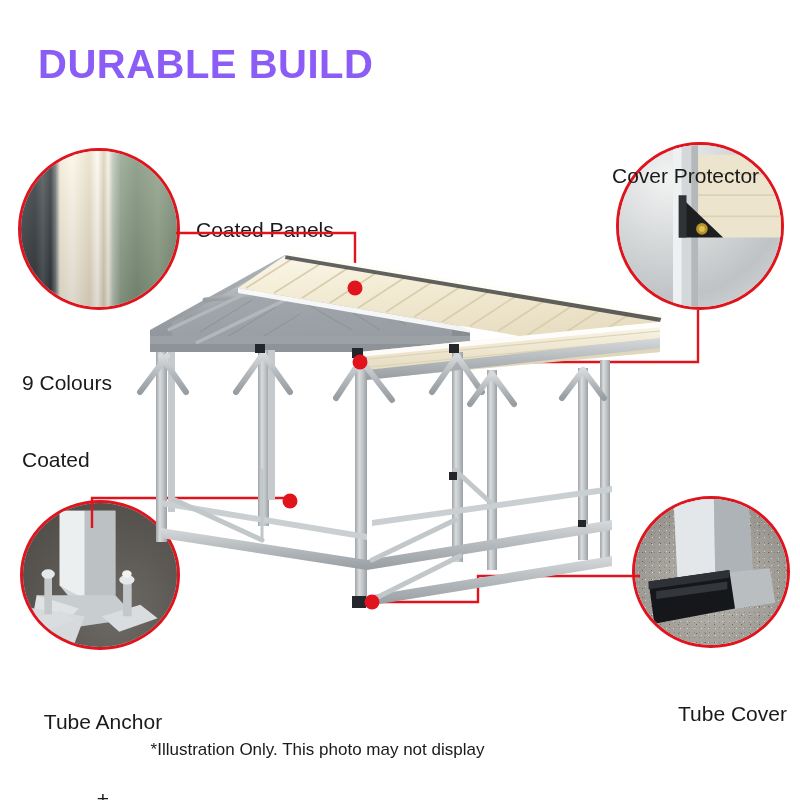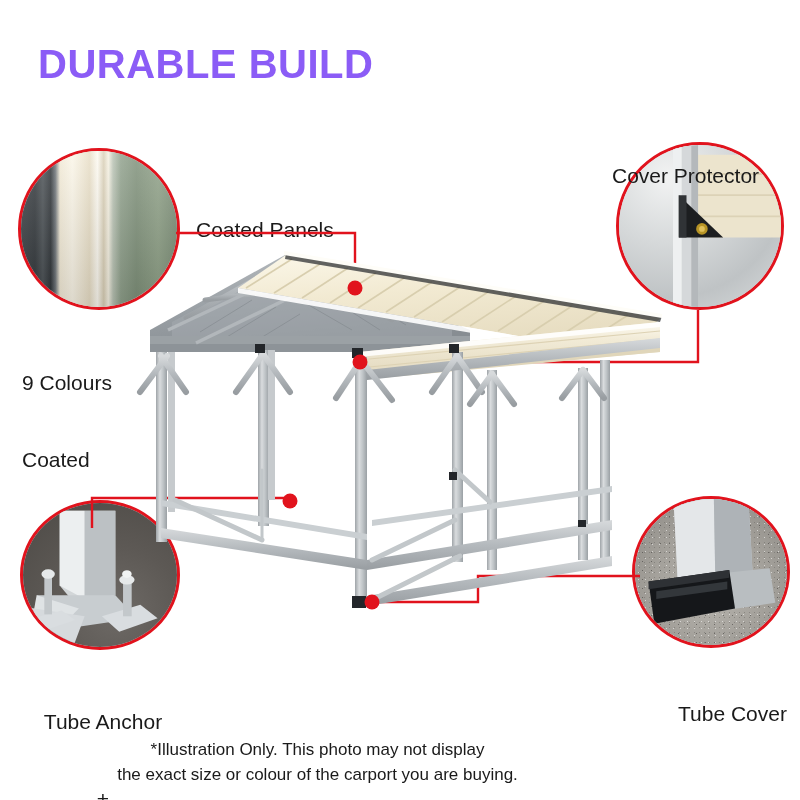--- a/index.html
+++ b/index.html
@@ -384,16 +384,15 @@
       <div>+</div>
       
     </div>
 
     <div class="label" id="lbl-cover">
       <div>Tube Cover</div>
     </div>
 
     <div class="footnote">
       <div>*Illustration Only. This photo may not display</div>
-      <div>the exact size or colour of the carport you are buying.</div>
     </div>
   </div>
 </div>
 
 </body></html>

